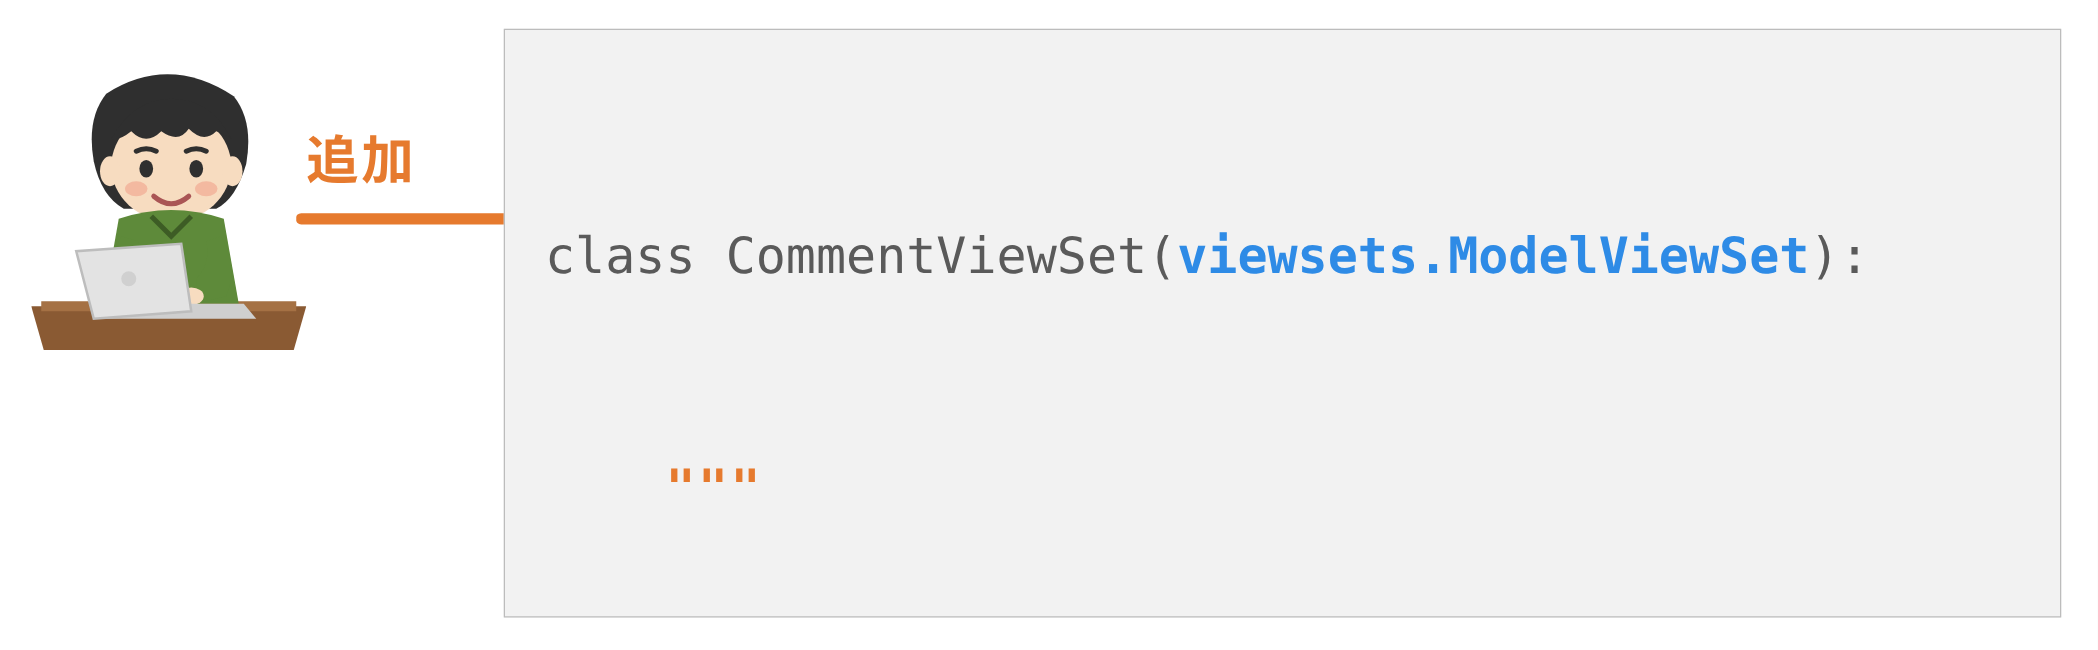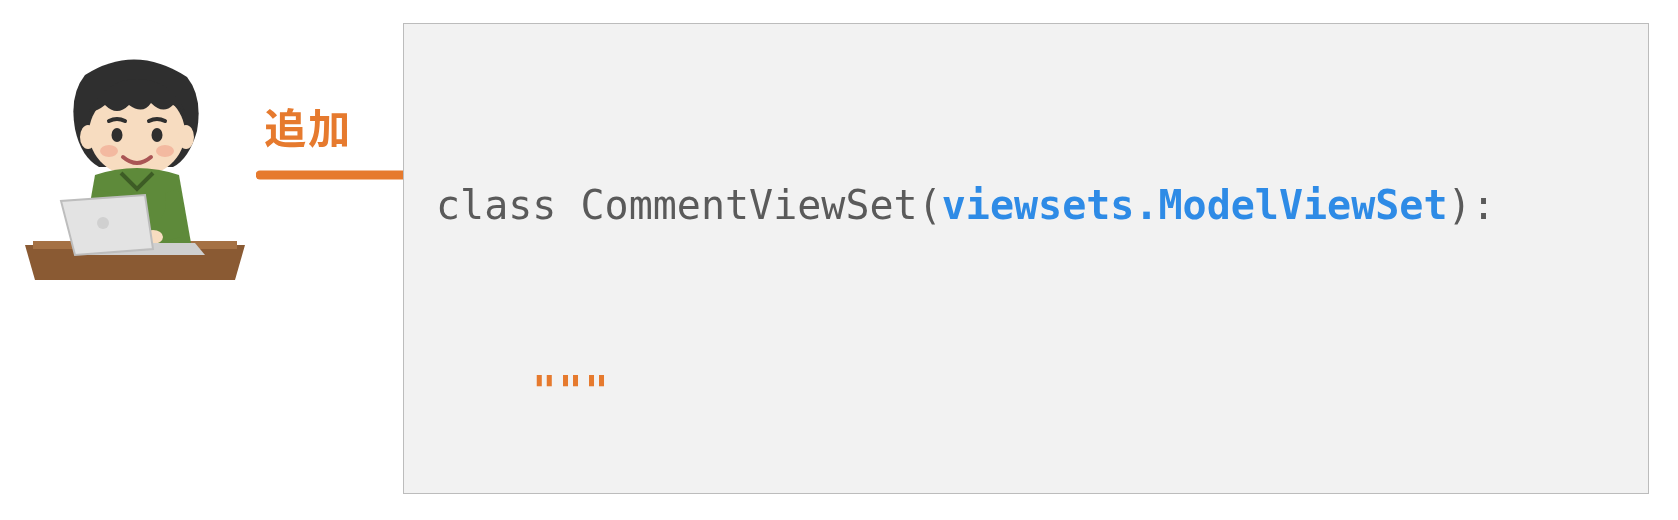--- a/index.html
+++ b/index.html
@@ -22,21 +22,21 @@
     position: absolute;
     left: 25px;
     top: 55px;
     width: 220px;
     height: 230px;
   }
 
   
   .arrow-wrap {
     position: absolute;
-    left: 264px;
+    left: 245px;
     top: 95px;
     width: 215px;
     height: 110px;
   }
   .arrow-label {
     position: absolute;
     left: 0;
     top: 0;
     font-size: 42px;
     font-weight: 700;

